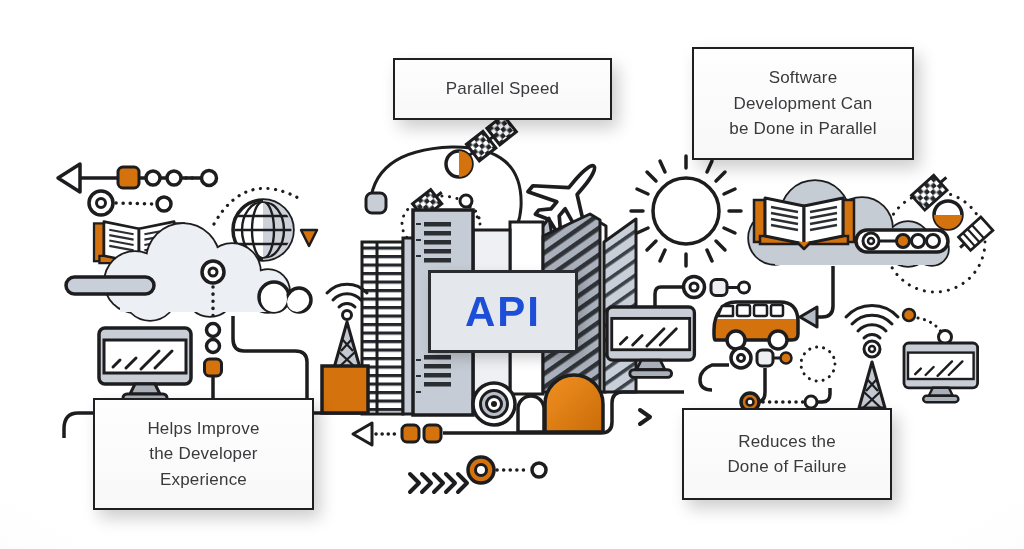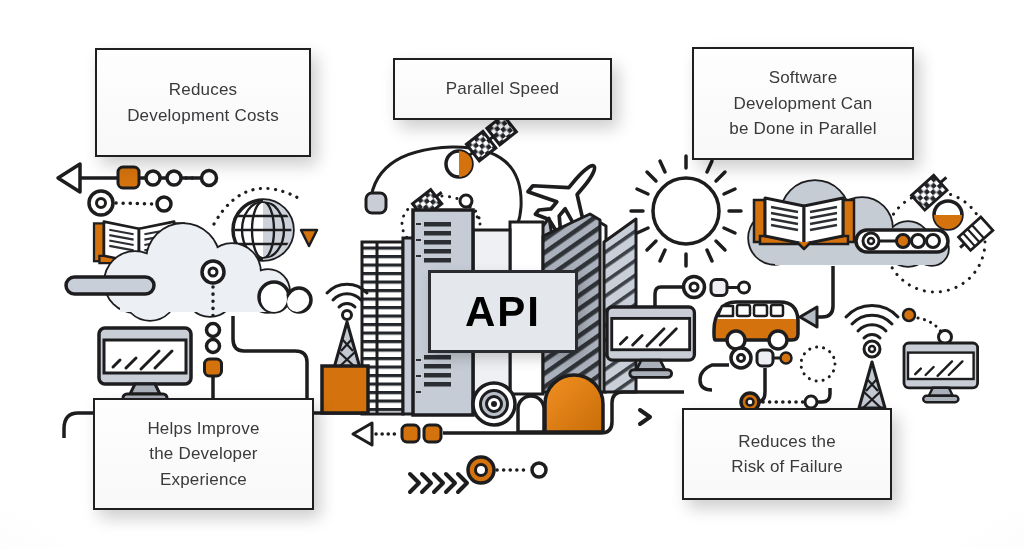--- a/index.html
+++ b/index.html
@@ -14,21 +14,21 @@
     background:linear-gradient(180deg,#fefefe,#f8f8f9);
     border:2px solid #1f1f21;
     box-shadow:6px 8px 16px rgba(0,0,0,0.20);
     color:#3a3a3d;font-size:17px;line-height:1.5;text-align:center;
     white-space:pre-line;letter-spacing:.2px;
   }
   .api-box{
     position:absolute;display:flex;align-items:center;justify-content:center;
     background:#e4e7ec;border:3px solid #2a2c30;
     box-shadow:4px 6px 12px rgba(0,0,0,0.18);
-    color:#000000;font-size:42px;font-weight:bold;letter-spacing:2px;
+    color:#1d4ed8;font-size:42px;font-weight:bold;letter-spacing:2px;
   }
 </style>
 </head>
 <body>
 
 <div class="stage">
 
 <svg width="1024" height="549" viewBox="0 0 1024 549">
   <defs>
     <pattern id="stripeH" width="12" height="8.5" patternUnits="userSpaceOnUse">
@@ -428,31 +428,29 @@
   <g>
     <circle cx="909" cy="315" r="6" fill="#d4730e" stroke="#1d1d1f" stroke-width="2.5"></circle>
     <path d="M918,318 Q934,321 941,332" fill="none" stroke="#1d1d1f" stroke-width="3" stroke-linecap="round" stroke-dasharray="0.1,6.5"></path>
     <circle cx="945" cy="337" r="6.5" fill="#ffffff" stroke="#1d1d1f" stroke-width="3"></circle>
     <g transform="translate(904,343) scale(0.8)">
       <use href="#monitor"></use>
     </g>
   </g>
 </svg>
 
-<div class="benefit-box" style="left:95px;top:48px;width:212px;height:105px;">Reduces
-Development Costs</div>
 
 <div class="benefit-box" style="left:393px;top:58px;width:215px;height:58px;">Parallel Speed</div>
 
 <div class="benefit-box" style="left:93px;top:398px;width:217px;height:108px;">Helps Improve
 the Developer
 Experience</div>
 
 <div class="benefit-box" style="left:692px;top:47px;width:218px;height:109px;">Software
 Development Can
 be Done in Parallel</div>
 
 <div class="benefit-box" style="left:682px;top:408px;width:206px;height:88px;">Reduces the
-Risk of Failure</div>
+Done of Failure</div>
 
 <div class="api-box" style="left:428px;top:270px;width:144px;height:77px;">API</div>
 
 </div>
 
 </body></html>

